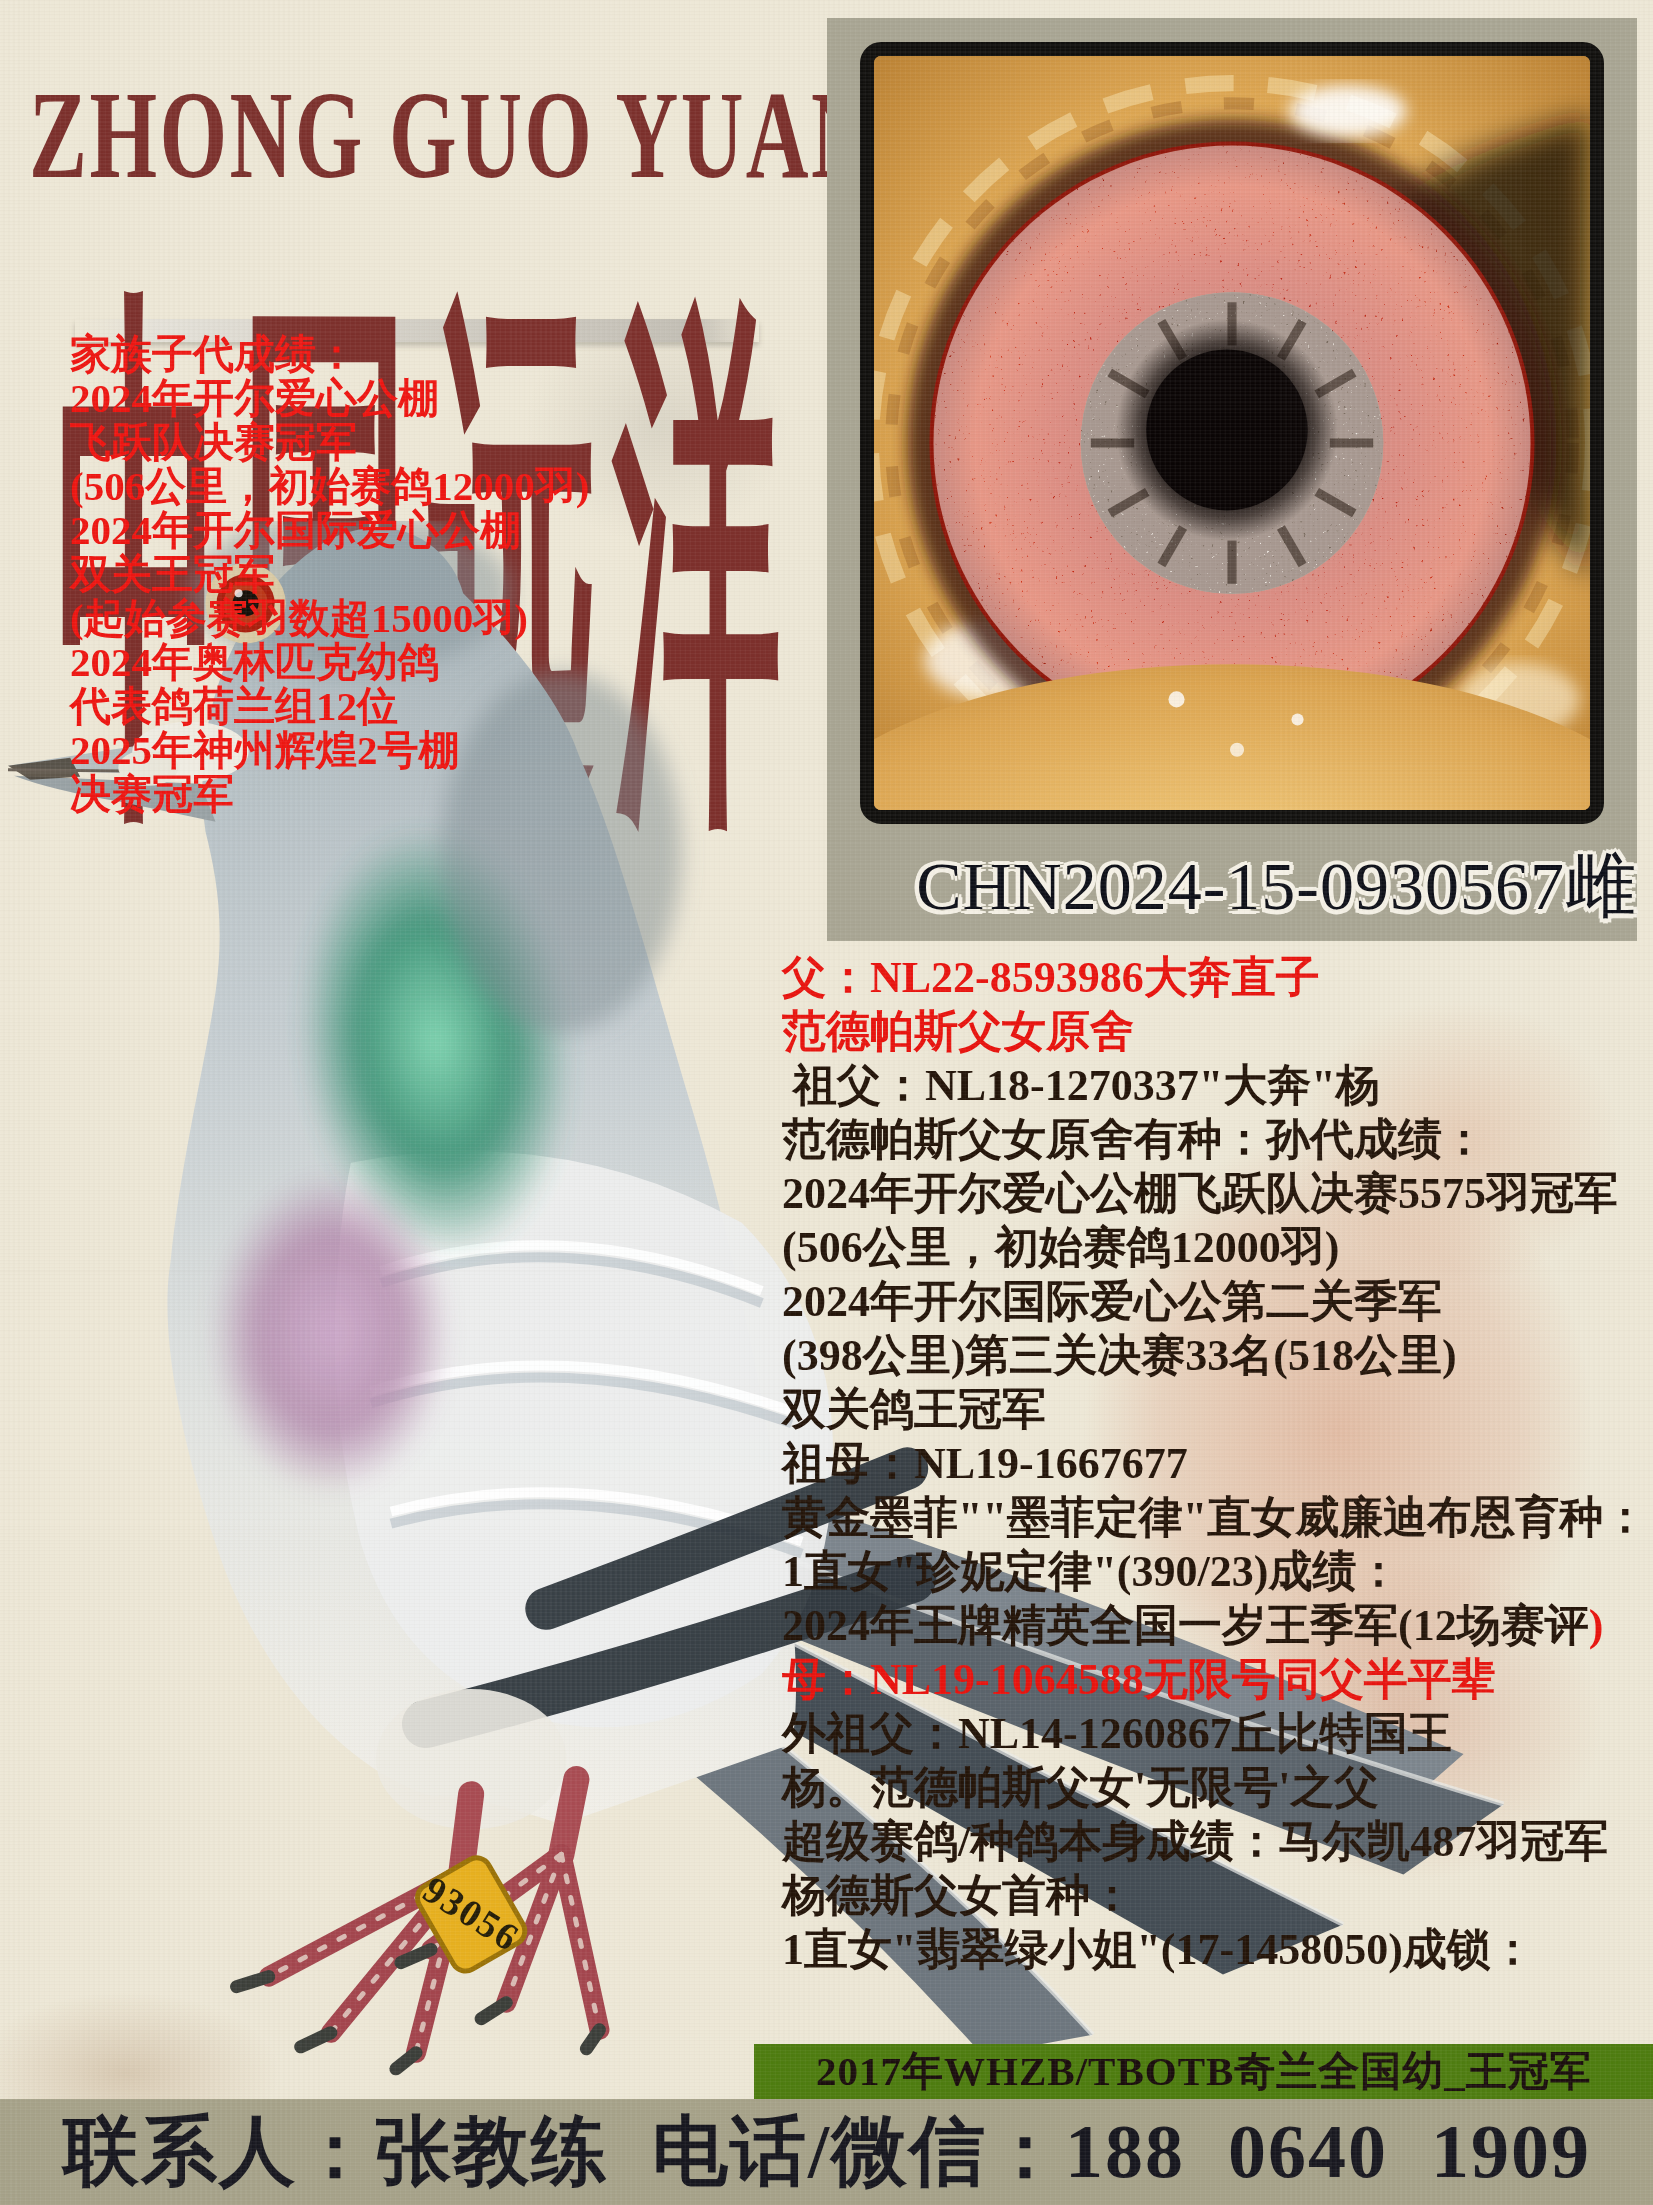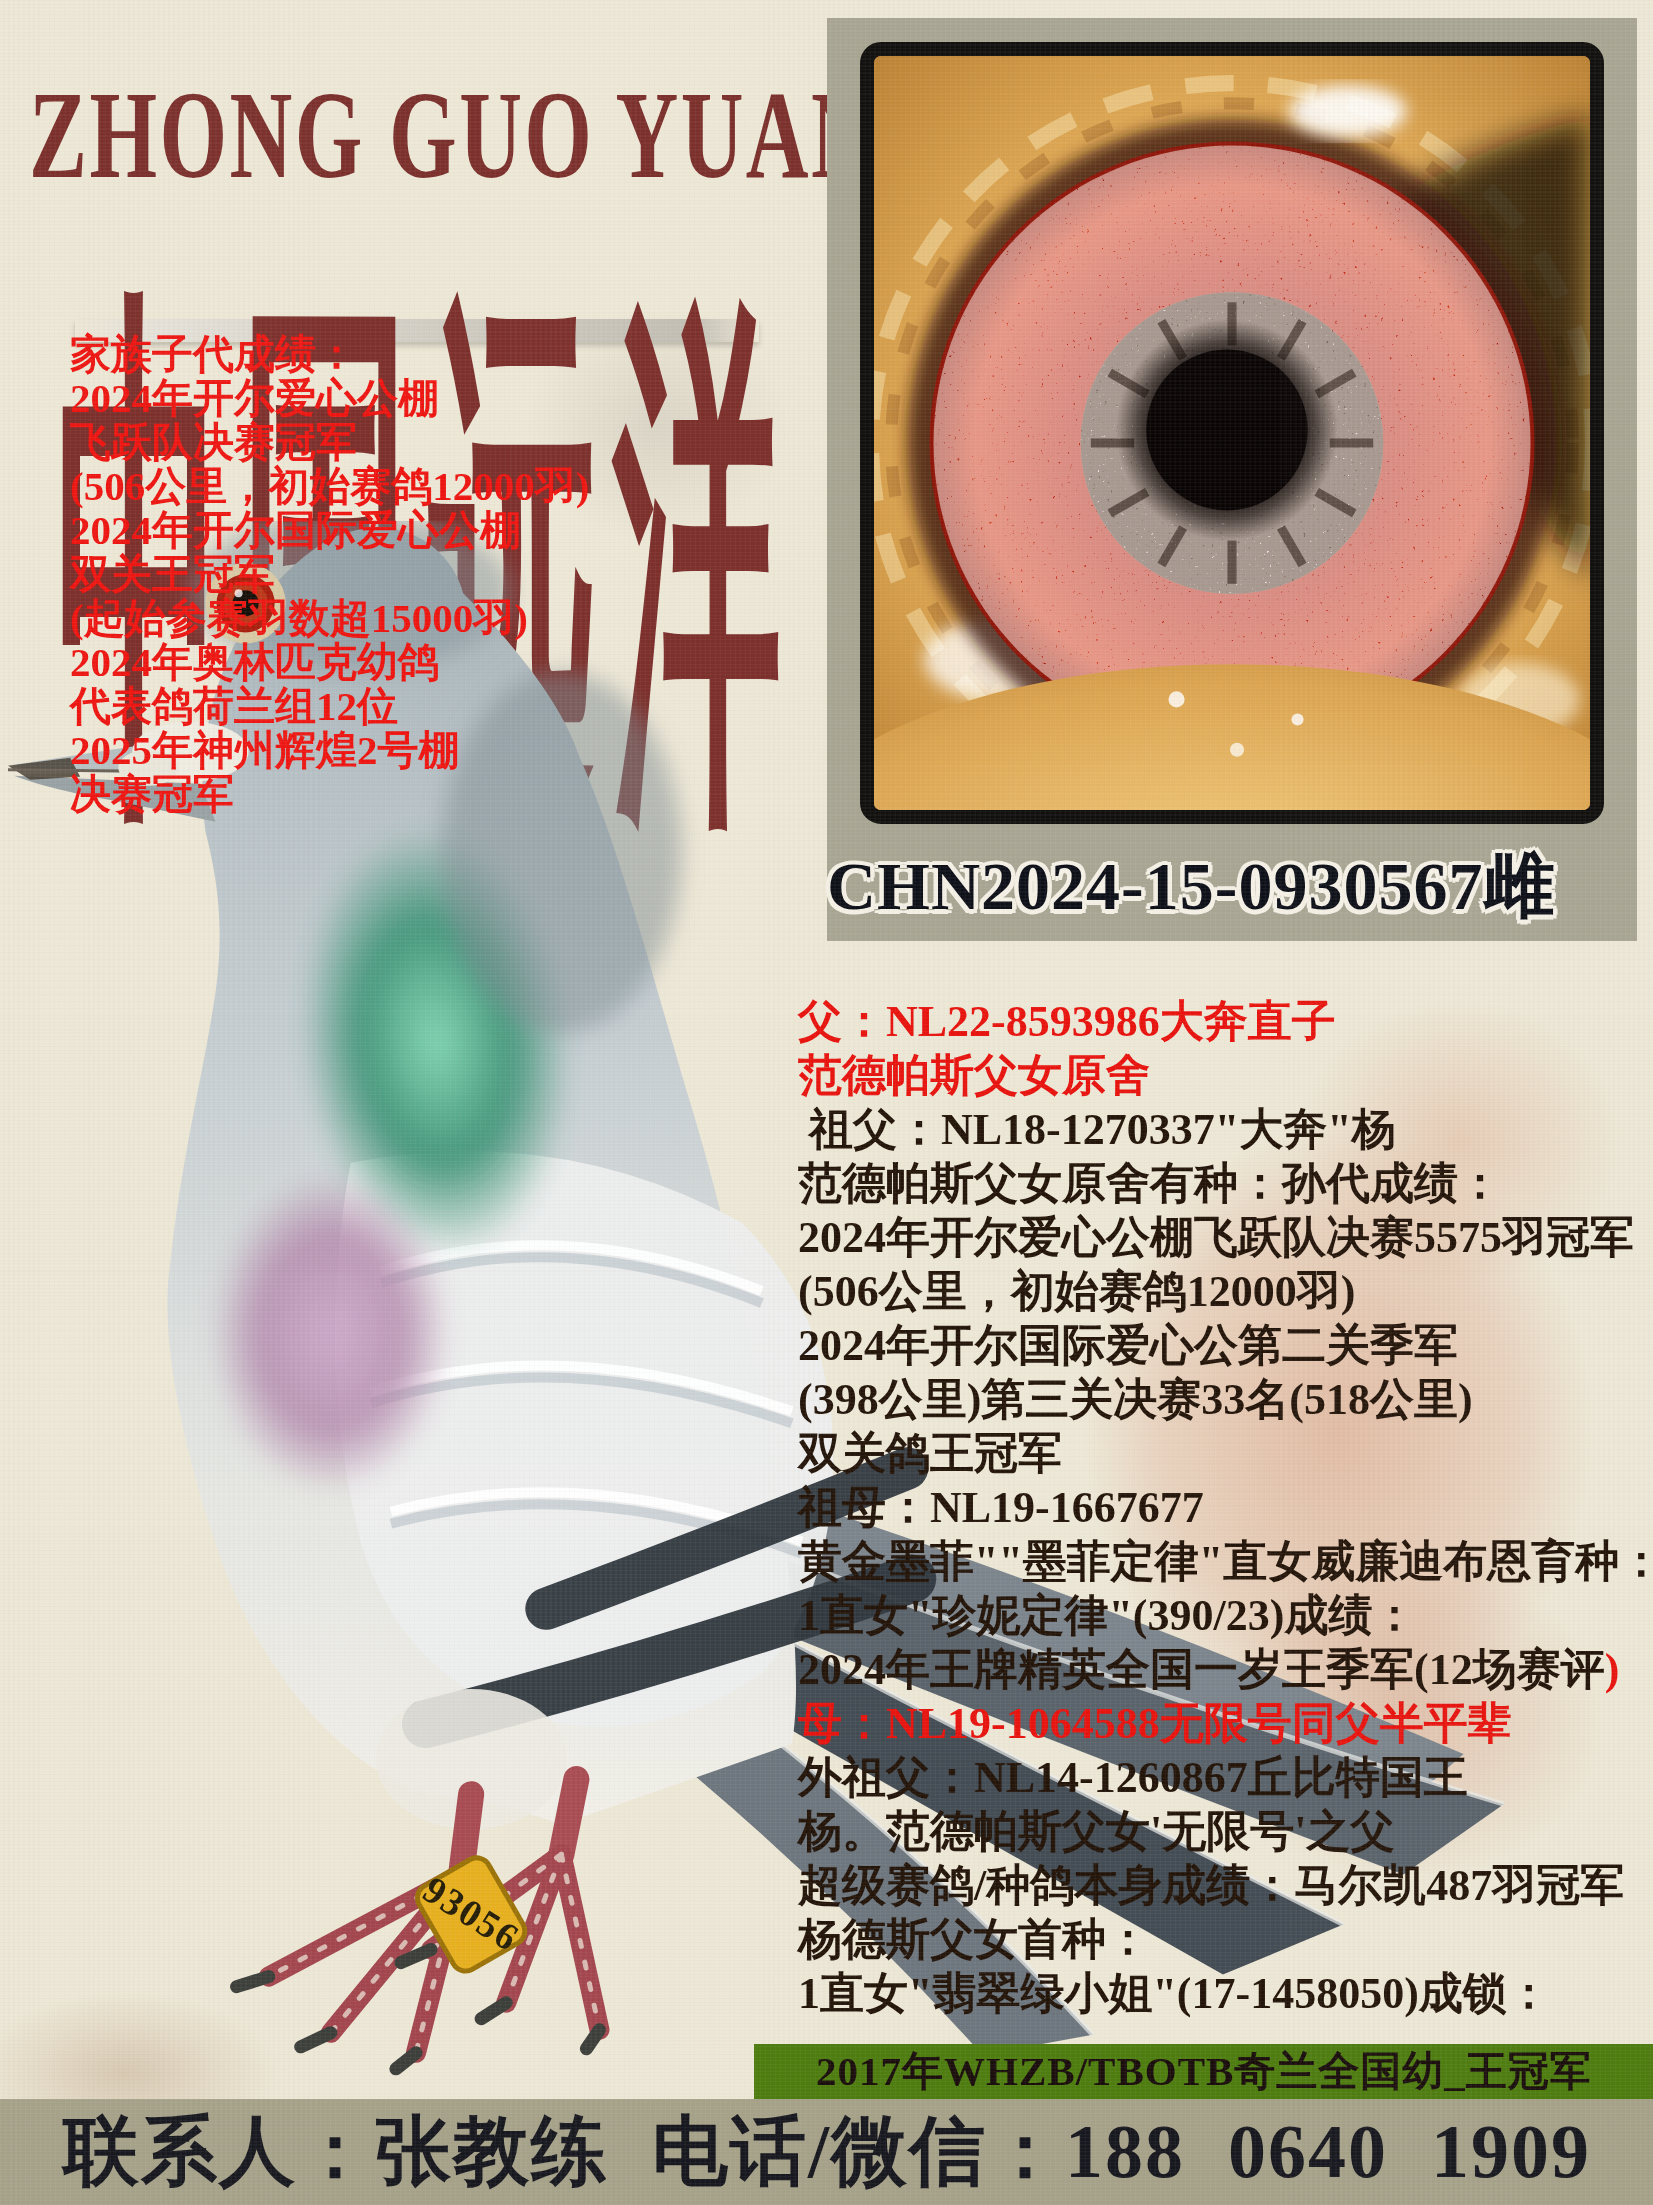--- a/index.html
+++ b/index.html
@@ -55,30 +55,30 @@
   .side-panel{
     position:absolute;left:827px;top:18px;width:810px;height:923px;z-index:4;
     background:#a8a593;
   }
   .eye-frame{
     position:absolute;left:33px;top:24px;width:716px;height:754px;
     border:14px solid #100f0d;border-radius:21px;overflow:hidden;background:#c98f3f;
   }
   .eye-frame svg{display:block;width:100%;height:100%;}
   .ring-id{
-    position:absolute;left:0;right:0;top:820px;text-align:left;
-    font-weight:bold;color:#0d0f18;letter-spacing:1px;white-space:nowrap;
+    position:absolute;left:0;right:0;top:820px;text-align:right;
+    font-weight:normal;color:#0d0f18;letter-spacing:1px;white-space:nowrap;
     text-shadow:-4.5px 0 0 #f4f0e5, 4.5px 0 0 #f4f0e5, 0 -4.5px 0 #f4f0e5, 0 4.5px 0 #f4f0e5,
                 -3.5px -3.5px 0 #f4f0e5, 3.5px 3.5px 0 #f4f0e5, -3.5px 3.5px 0 #f4f0e5, 3.5px -3.5px 0 #f4f0e5;
   }
   .ring-id .num{font-size:68px;}
   .ring-id .sex{font-size:71px;}
 
   
-  .pedigree{position:absolute;left:798px;top:951px;width:853px;z-index:4;margin-top:44px;}
+  .pedigree{position:absolute;left:782px;top:951px;width:853px;z-index:4;}
   .ped-line{font-size:44px;line-height:54px;font-weight:bold;white-space:pre;color:#231409;}
   .ped-line .red{color:#e8130e;}
 
   
   .strip{
     position:absolute;left:754px;top:2044px;width:900px;height:55px;z-index:5;
     background:#4d7c0f;color:#1a0e0d;
     display:flex;align-items:center;justify-content:center;
     font-size:41px;font-weight:bold;letter-spacing:1px;white-space:pre;
   }

